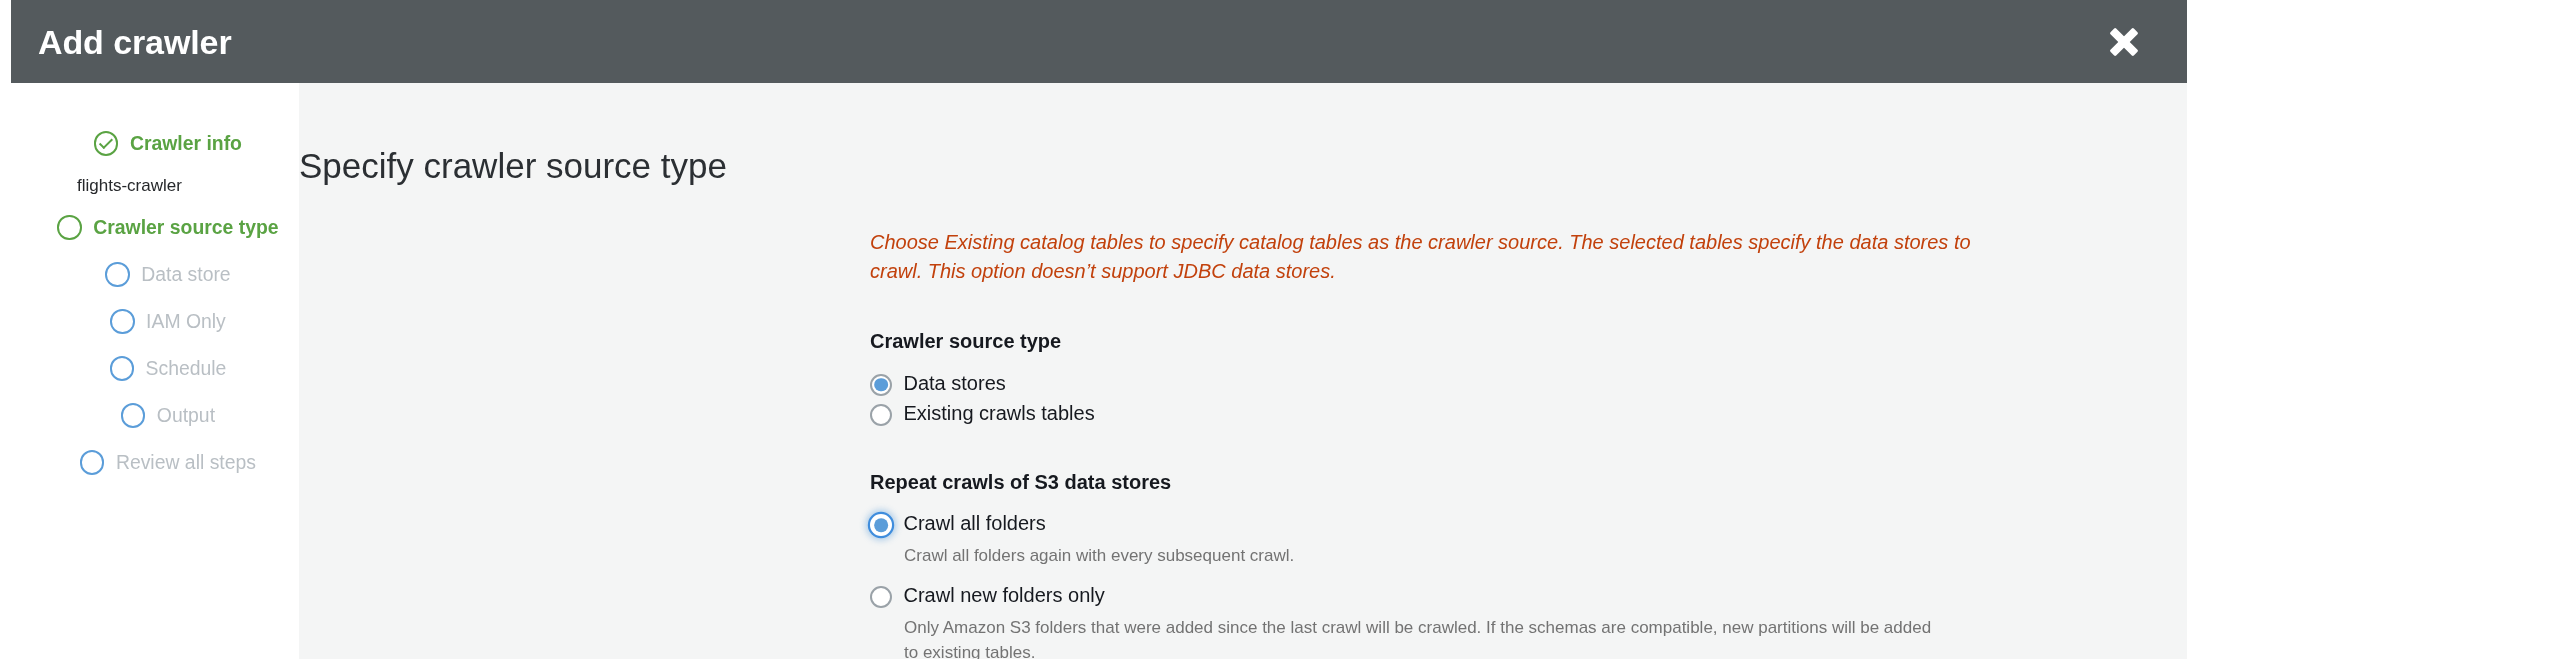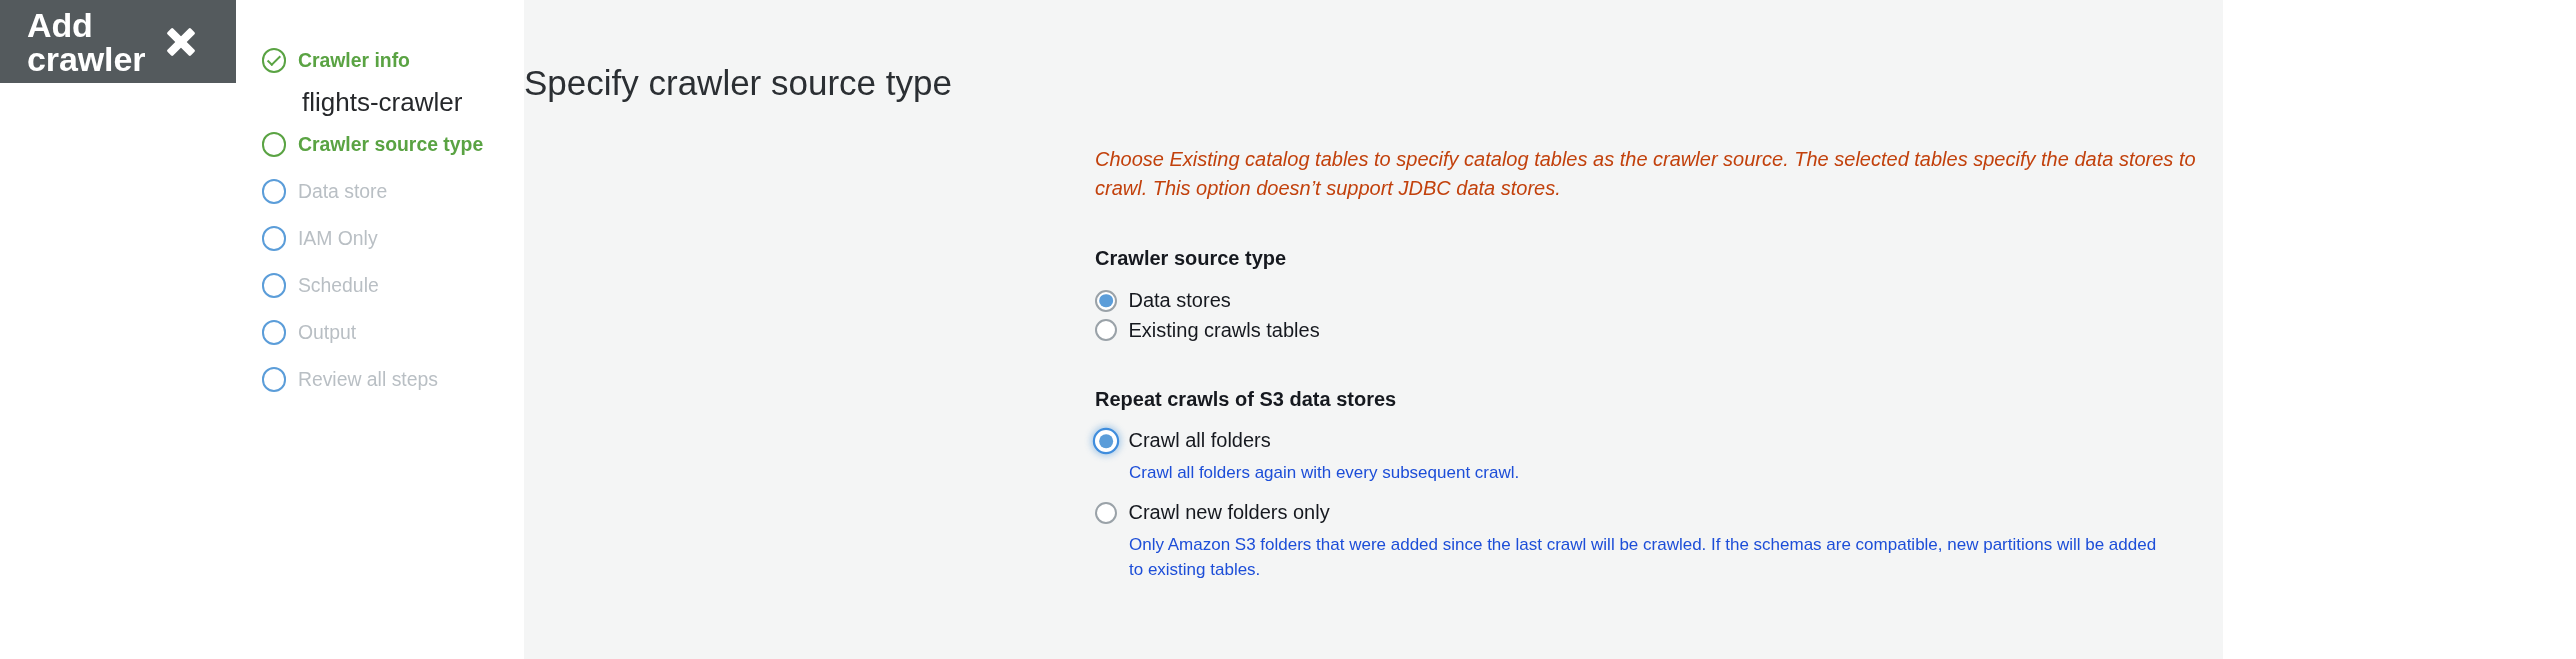--- a/index.html
+++ b/index.html
@@ -14,20 +14,22 @@
     font-family: "Liberation Sans", sans-serif;
     background: #ffffff;
     color: #16191f;
     -webkit-font-smoothing: antialiased;
   }
 
   .app {
     width: 2176px;
     height: 660px;
     display: flex;
+    flex-direction: column;
+    margin-left: 11px;
   }
 
   
   .header {
     height: 83px;
     flex: 0 0 83px;
     background: #545a5d;
     display: flex;
     align-items: center;
     justify-content: space-between;
@@ -85,20 +87,21 @@
     background: #ffffff;
     padding-top: 37px;
   }
 
   .step {
     display: flex;
     align-items: center;
     padding: 0 0 0 26px;
     height: 47px;
     cursor: pointer;
+    justify-content: center;
   }
 
   .step-marker {
     width: 24.4px;
     height: 24.4px;
     flex: 0 0 24.4px;
     border-radius: 50%;
     border: 2.9px solid #5aa343;
     display: flex;
     align-items: center;
@@ -127,21 +130,21 @@
     color: #5aa343;
     font-weight: bold;
   }
   .step-label.disabled {
     color: #b9bfc4;
     font-weight: normal;
   }
 
   .step-sub {
     padding-left: 66px;
-    font-size: 26px;
+    font-size: 17px;
     color: #26282b;
     height: 37px;
     display: flex;
     align-items: center;
     white-space: nowrap;
   }
 
   
   .main {
     flex: 1 1 auto;
@@ -178,21 +181,21 @@
     font-weight: bold;
     color: #16191f;
     margin-top: 45px;
     line-height: 1;
   }
 
   .options { margin-top: 18.7px; }
 
   .option-row {
     display: flex;
-    align-items: flex-start;
+    align-items: center;
     margin-bottom: 2.9px;
     cursor: pointer;
   }
 
   .radio {
     width: 22px;
     height: 22px;
     flex: 0 0 22px;
     border-radius: 50%;
     border: 2.2px solid #9aa2a8;
@@ -222,21 +225,21 @@
   .radio.focused::after { background: #5b9dd9; }
 
   .option-label {
     font-size: 20px;
     color: #16191f;
     line-height: 27px;
   }
 
   .option-help {
     font-size: 17px;
-    color: #1d4ed8;
+    color: #737373;
     line-height: 1.45;
     padding-left: 34px;
     margin-top: 7.2px;
     margin-bottom: 13px;
     max-width: 1064px;
   }
 
   .spaced-row { margin-top: 1.4px; }
 </style>
 </head>

